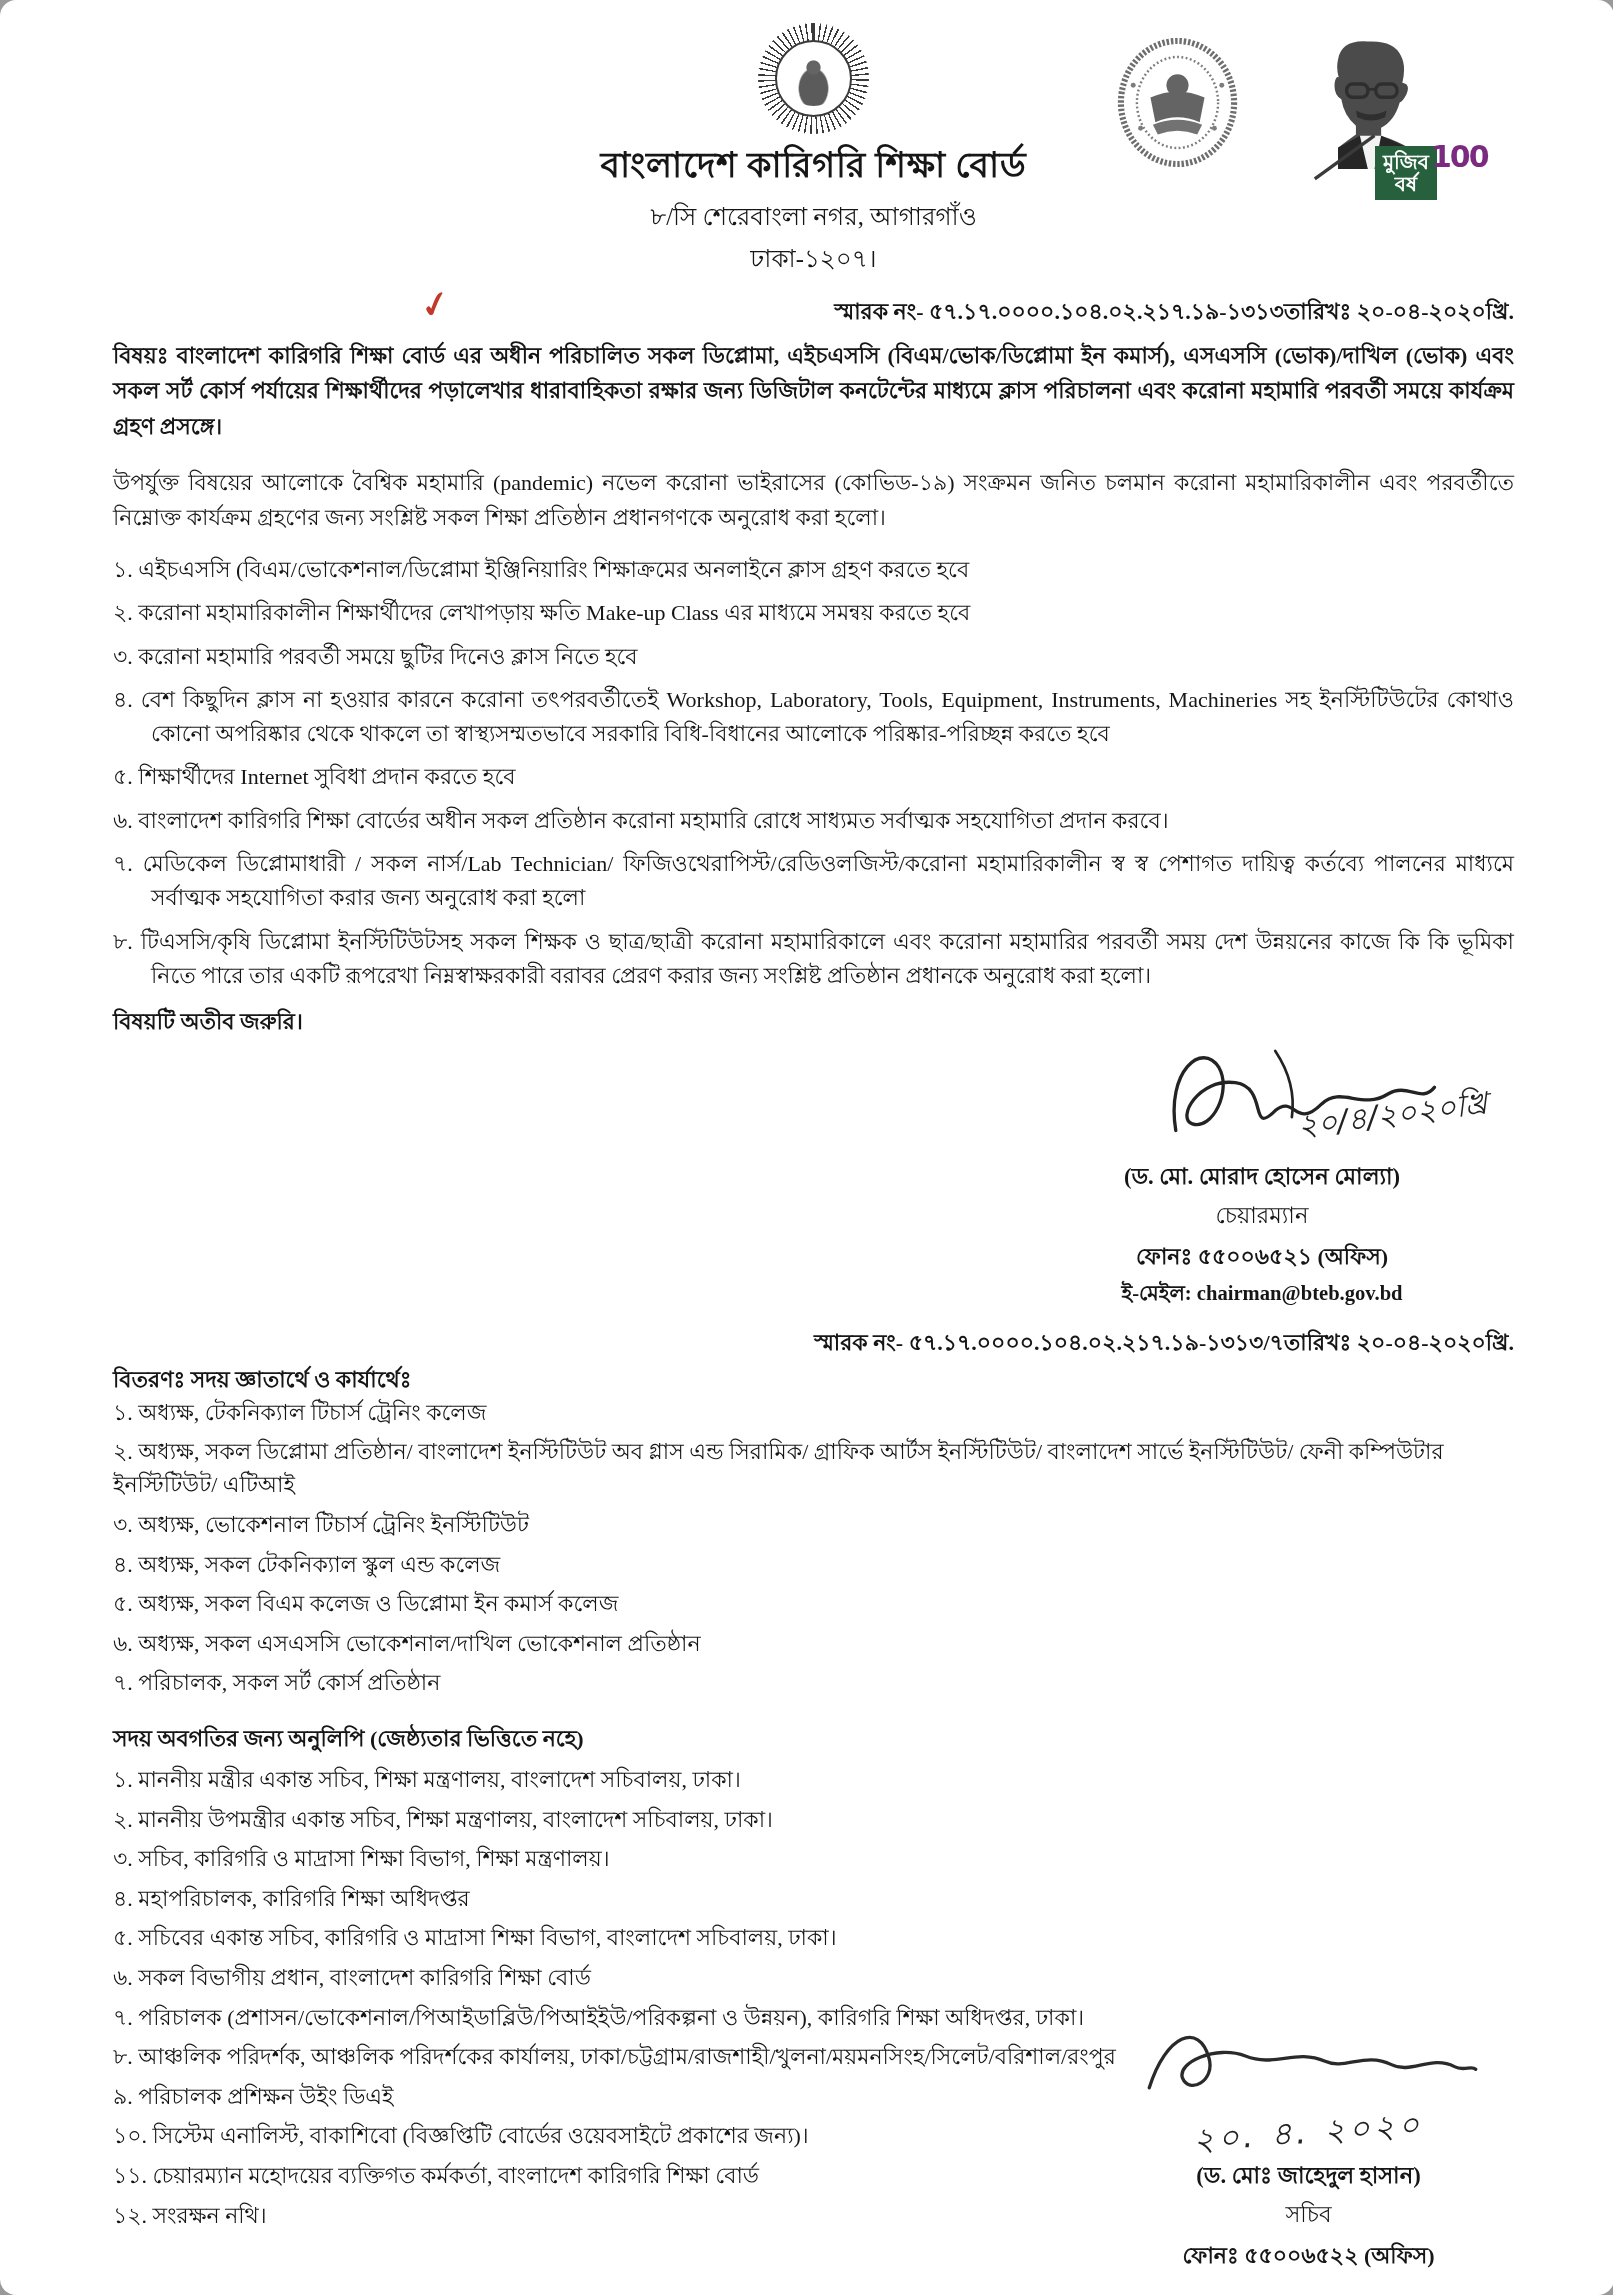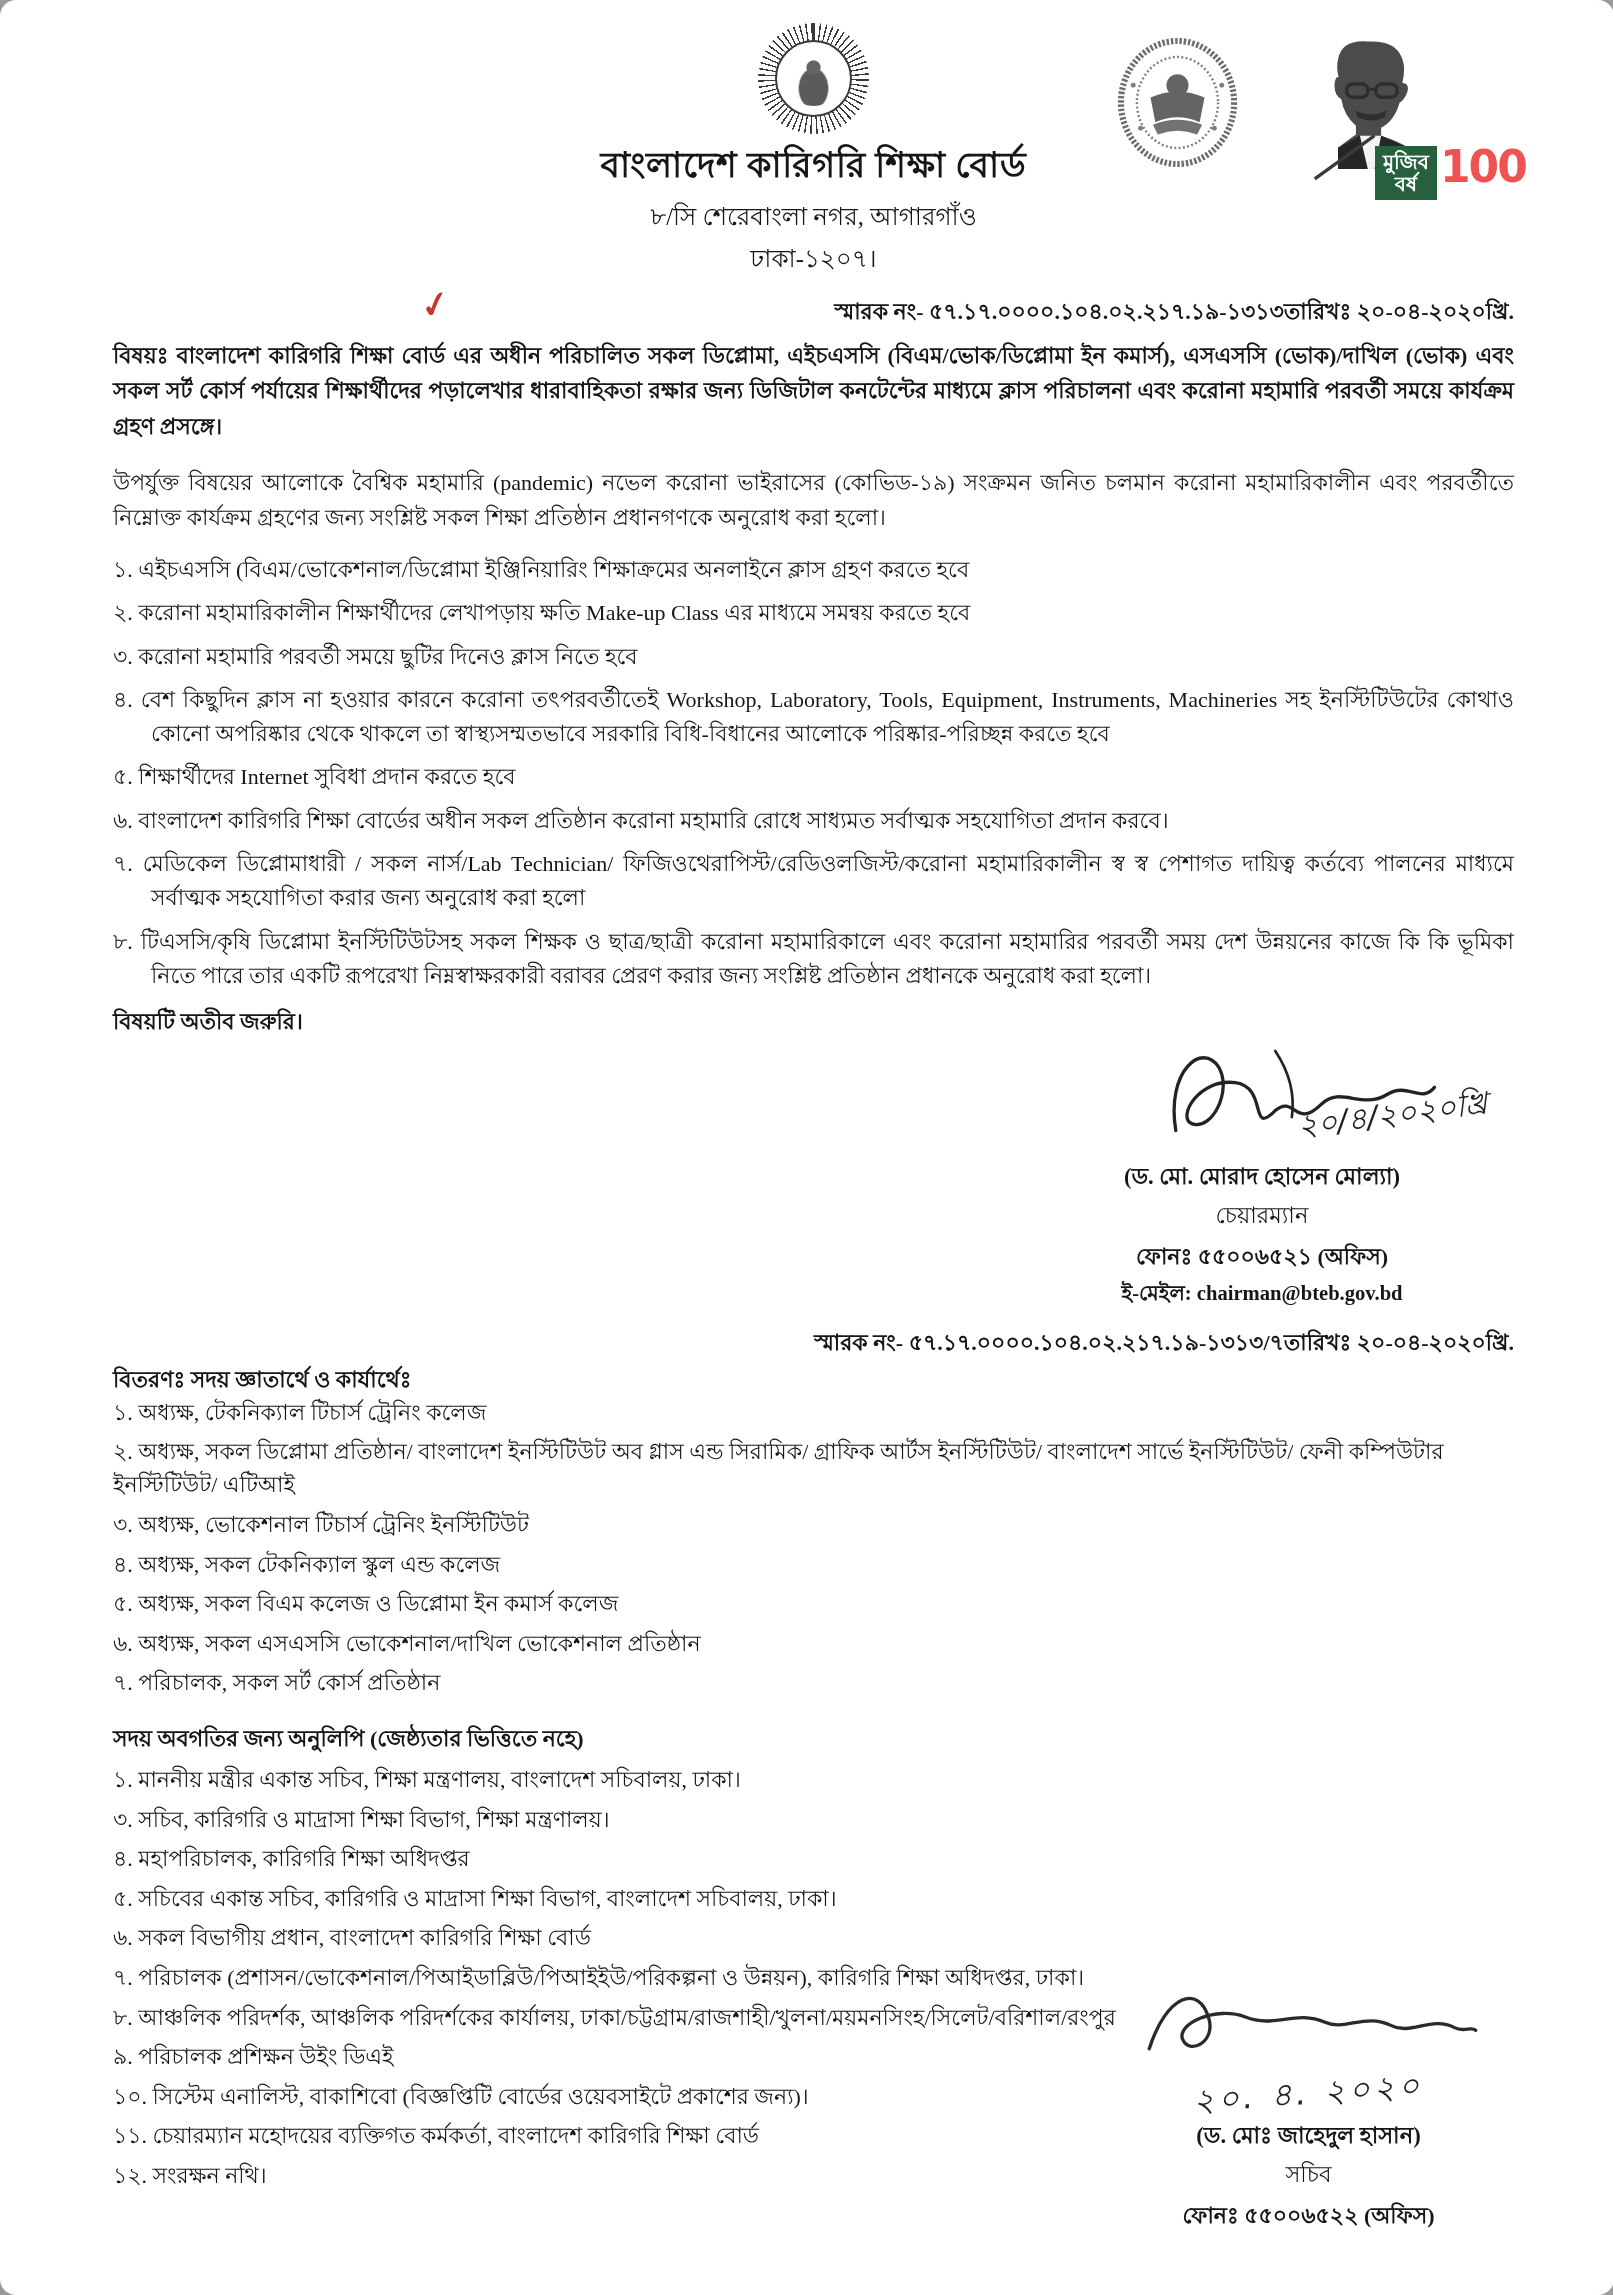--- a/index.html
+++ b/index.html
@@ -32,21 +32,21 @@
     opacity:.85;}
   .org-title{font-size:35px;font-weight:bold;letter-spacing:0.7px;}
   .org-addr{font-size:24.6px;margin-top:6.6px;}
   .org-city{font-size:24.6px;margin-top:5.3px;}
   .org-web{font-size:27px;font-weight:bold;margin-top:6.6px;}
   .hdr-logos{position:absolute;top:13.3px;right:40px;display:flex;gap:36px;align-items:flex-start;}
   .edu-logo{width:123px;height:133px;opacity:.85;}
   .mujib{width:199px;height:153px;position:relative;opacity:.92;}
   .mujib-box{position:absolute;left:100px;top:110px;background:#14532d;color:#fff;
     font-size:20px;line-height:1.1;padding:5.3px 8px;font-weight:bold;text-align:center;}
-  .mujib-100{position:absolute;left:165px;top:98px;font-size:44px;font-weight:bold;color:#ef4444;
+  .mujib-100{position:absolute;left:156px;top:98px;font-size:30px;font-weight:bold;color:#701a75;
     font-family:"DejaVu Sans",sans-serif;letter-spacing:-2px;}
   
   .memoline{display:flex;justify-content:flex-end;margin-top:17px;font-weight:600;position:relative;}
   .red-tick{position:absolute;left:312px;top:-10.6px;color:#c0392b;font-size:26.5px;transform:rotate(-12deg);font-weight:bold;}
   .subject{font-weight:bold;text-align:justify;margin-top:9.3px;line-height:1.62;}
   .para{text-align:justify;margin-top:20px;line-height:1.62;}
   
   .dir-list{margin-top:17px;}
   .dir-list .list-item{padding-left:38px;text-indent:-38px;margin-bottom:9.3px;text-align:justify;line-height:1.55;}
   .plain-list .list-item{margin-bottom:6.6px;line-height:1.5;}
@@ -162,20 +162,21 @@
       <div class="list-item">৪. অধ্যক্ষ, সকল টেকনিক্যাল স্কুল এন্ড কলেজ</div>
       <div class="list-item">৫. অধ্যক্ষ, সকল বিএম কলেজ ও ডিপ্লোমা ইন কমার্স কলেজ</div>
       <div class="list-item">৬. অধ্যক্ষ, সকল এসএসসি ভোকেশনাল/দাখিল ভোকেশনাল প্রতিষ্ঠান</div>
       <div class="list-item">৭. পরিচালক, সকল সর্ট কোর্স প্রতিষ্ঠান</div>
     </div>
 
   <div class="cc-wrap">
     <div class="cc-head">সদয় অবগতির জন্য অনুলিপি (জেষ্ঠ্যতার ভিত্তিতে নহে)</div>
     <div class="plain-list">
         <div class="list-item">১. মাননীয় মন্ত্রীর একান্ত সচিব, শিক্ষা মন্ত্রণালয়, বাংলাদেশ সচিবালয়, ঢাকা।</div>
+        <div class="list-item">২. মাননীয় উপমন্ত্রীর একান্ত সচিব, শিক্ষা মন্ত্রণালয়, বাংলাদেশ সচিবালয়, ঢাকা।</div>
         <div class="list-item">৩. সচিব, কারিগরি ও মাদ্রাসা শিক্ষা বিভাগ, শিক্ষা মন্ত্রণালয়।</div>
         <div class="list-item">৪. মহাপরিচালক, কারিগরি শিক্ষা অধিদপ্তর</div>
         <div class="list-item">৫. সচিবের একান্ত সচিব, কারিগরি ও মাদ্রাসা শিক্ষা বিভাগ, বাংলাদেশ সচিবালয়, ঢাকা।</div>
         <div class="list-item">৬. সকল বিভাগীয় প্রধান, বাংলাদেশ কারিগরি শিক্ষা বোর্ড</div>
         <div class="list-item">৭. পরিচালক (প্রশাসন/ভোকেশনাল/পিআইডাব্লিউ/পিআইইউ/পরিকল্পনা ও উন্নয়ন), কারিগরি শিক্ষা অধিদপ্তর, ঢাকা।</div>
         <div class="list-item">৮. আঞ্চলিক পরিদর্শক, আঞ্চলিক পরিদর্শকের কার্যালয়, ঢাকা/চট্টগ্রাম/রাজশাহী/খুলনা/ময়মনসিংহ/সিলেট/বরিশাল/রংপুর</div>
         <div class="list-item">৯. পরিচালক প্রশিক্ষন উইং ডিএই</div>
         <div class="list-item">১০. সিস্টেম এনালিস্ট, বাকাশিবো (বিজ্ঞপ্তিটি বোর্ডের ওয়েবসাইটে প্রকাশের জন্য)।</div>
         <div class="list-item">১১. চেয়ারম্যান মহোদয়ের ব্যক্তিগত কর্মকর্তা, বাংলাদেশ কারিগরি শিক্ষা বোর্ড</div>
         <div class="list-item">১২. সংরক্ষন নথি।</div>

